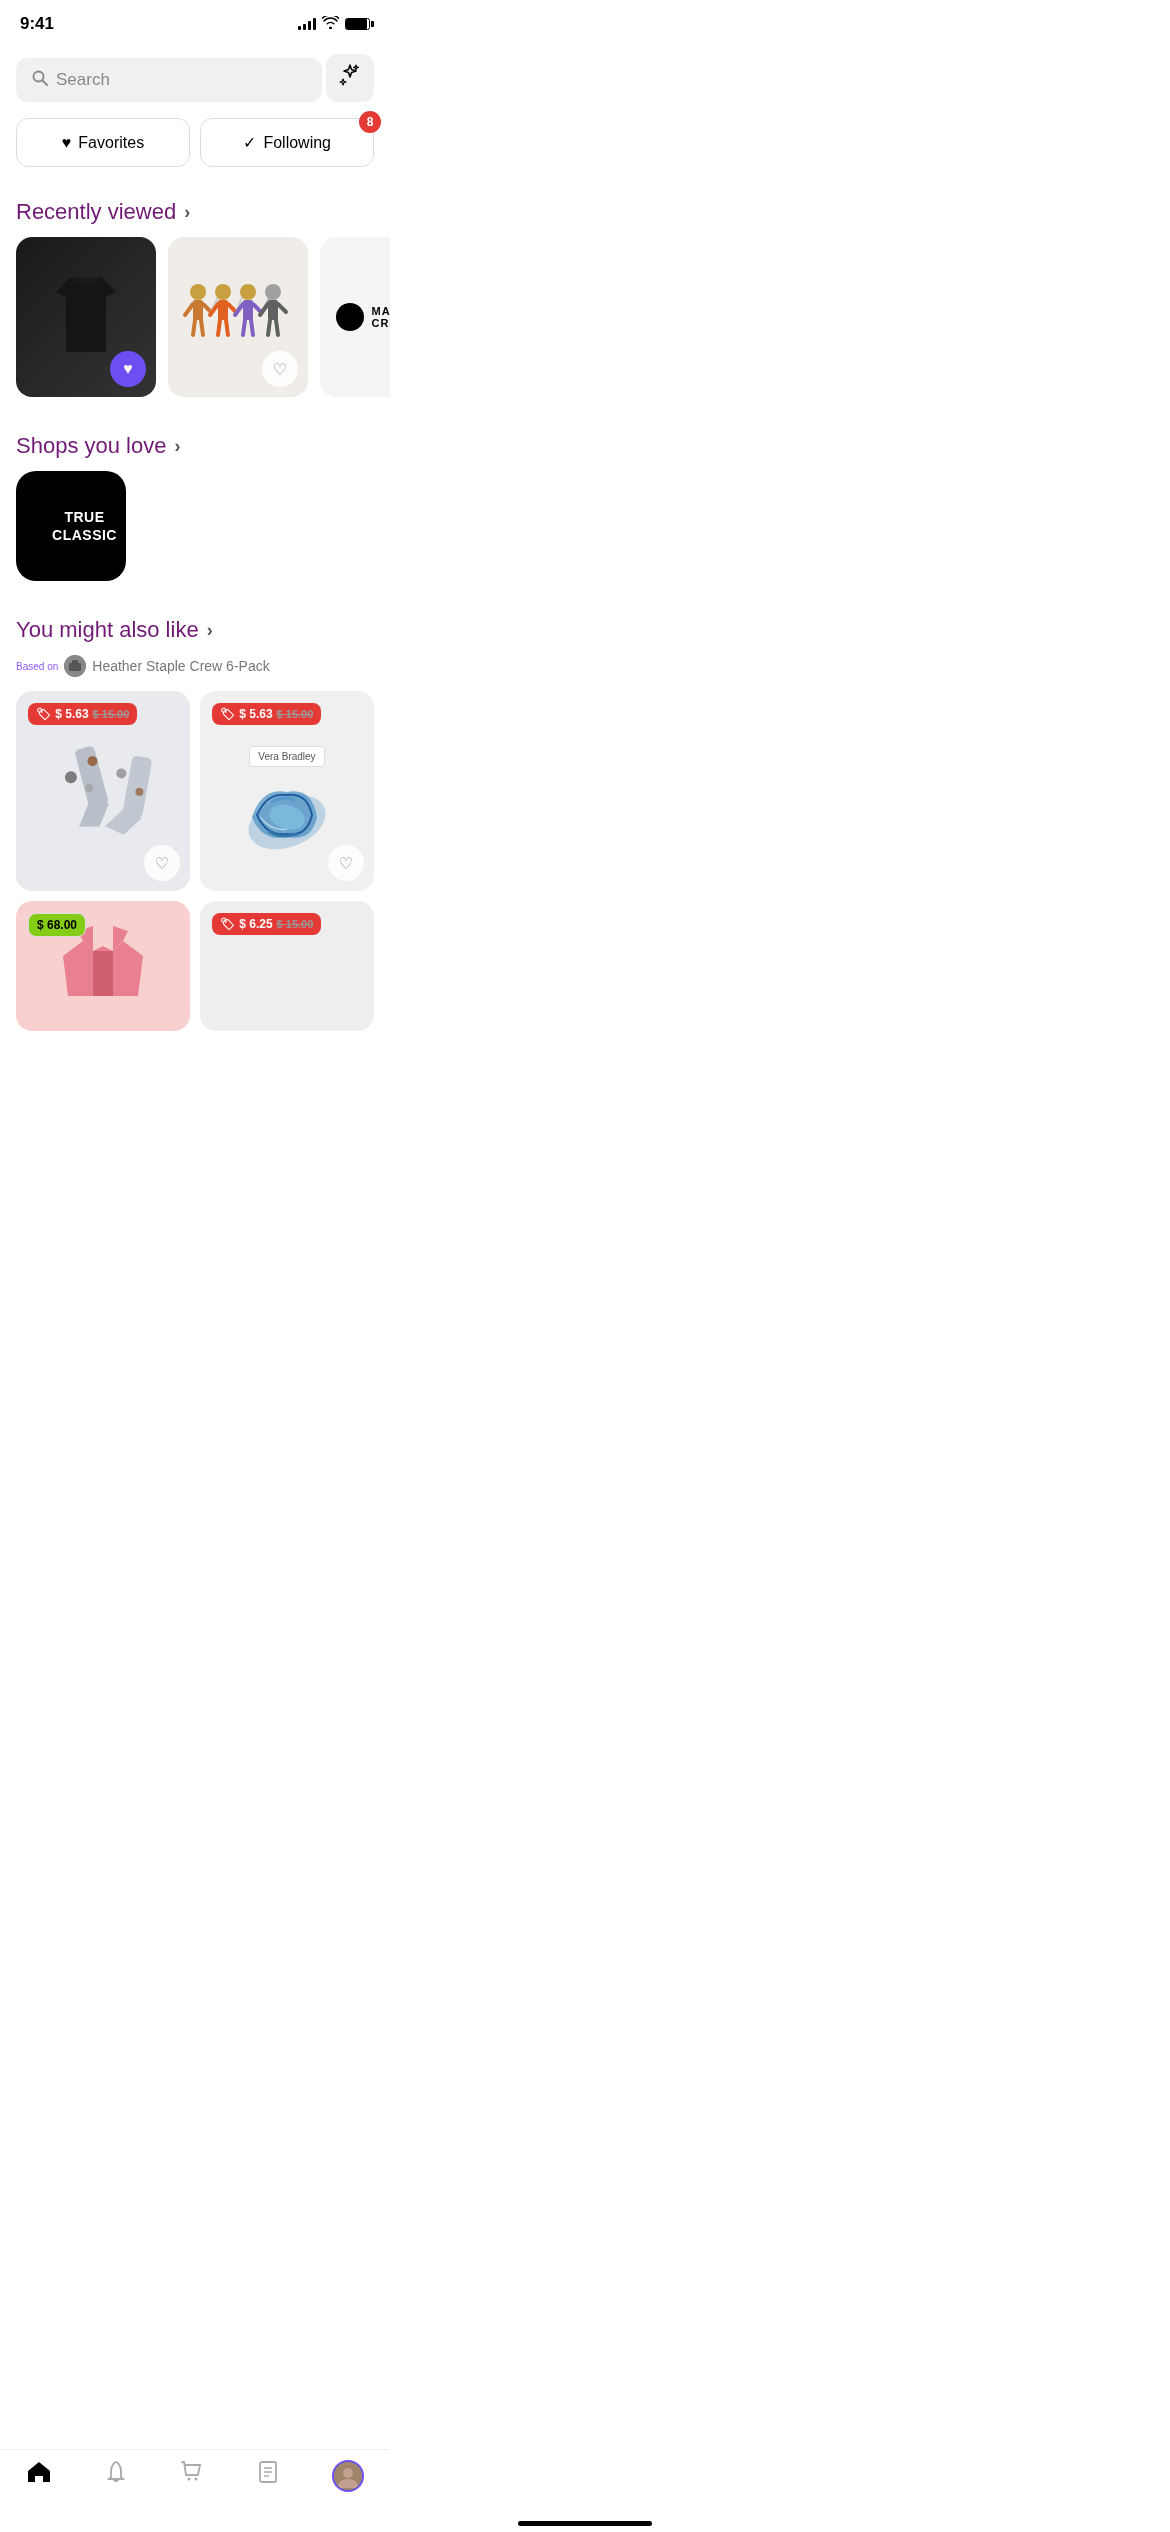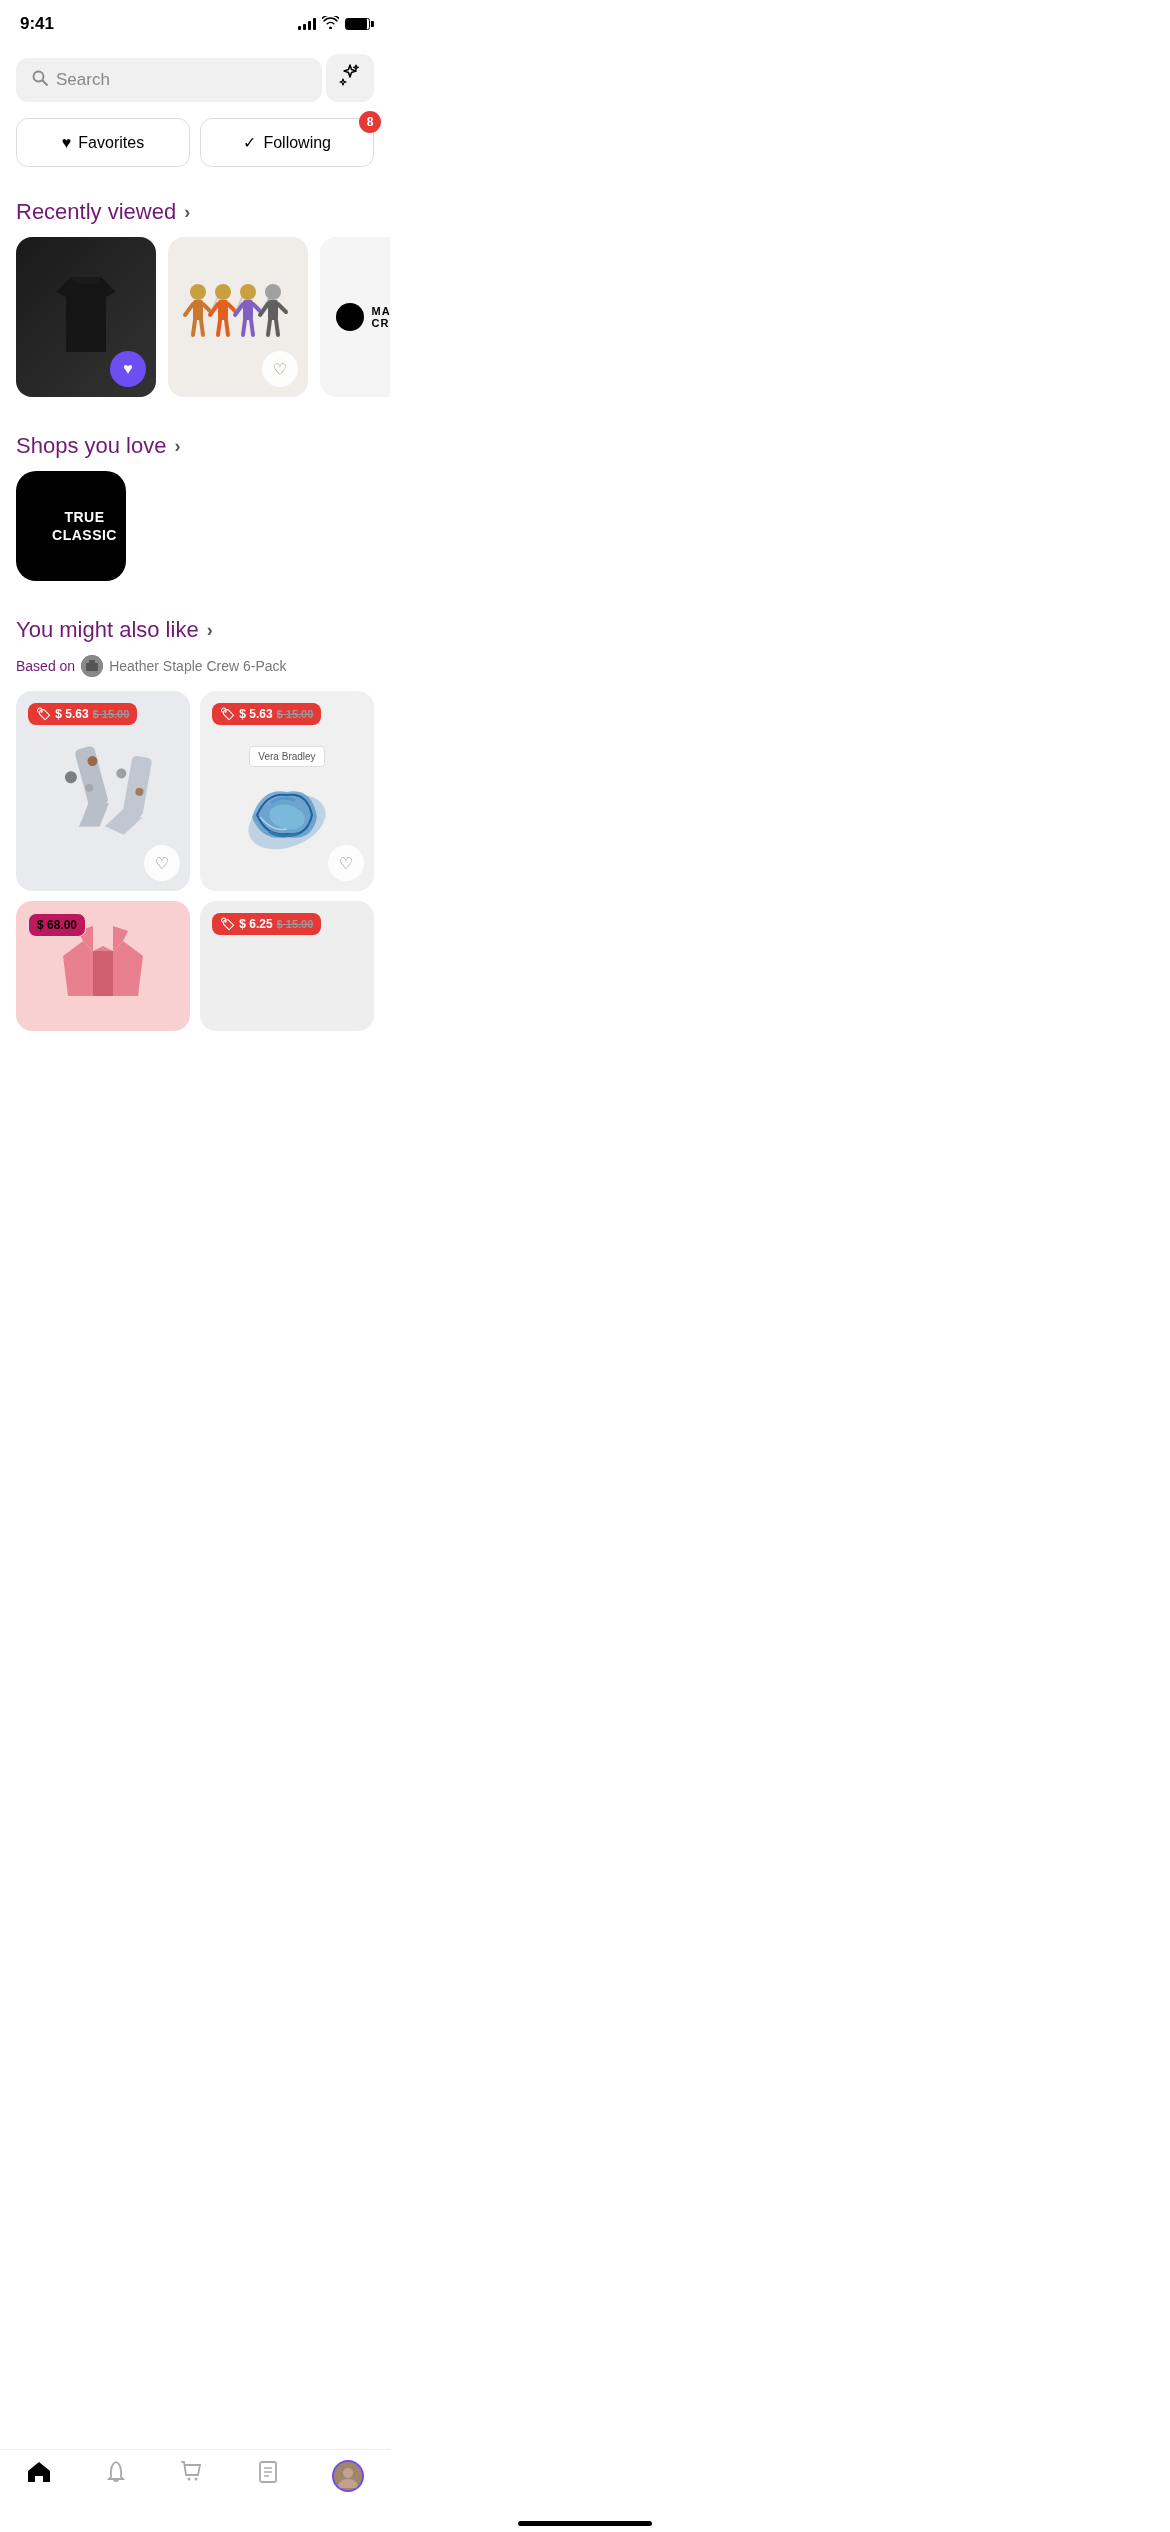--- a/index.html
+++ b/index.html
@@ -291,22 +291,22 @@
     .ymal-section {
       padding: 0 0 100px;
     }
     .ymal-based-on {
       display: flex;
       align-items: center;
       gap: 6px;
       padding: 0 16px 14px;
     }
     .ymal-based-text {
-      font-size: 14px;
-      color: #701a75;
+      font-size: 10px;
+      color: #8b5cf6;
     }
     .ymal-thumb {
       width: 22px;
       height: 22px;
       border-radius: 50%;
       background: #888;
       overflow: hidden;
       display: flex;
       align-items: center;
       justify-content: center;
@@ -345,21 +345,21 @@
       color: #fff;
       border-radius: 8px;
       padding: 4px 8px;
       font-size: 12px;
       font-weight: 600;
       display: flex;
       align-items: center;
       gap: 4px;
     }
     .price-tag.plain {
-      background: #be185d;
+      background: #84cc16;
       color: #000;
       border: 1px solid #ddd;
     }
     .price-orig {
       text-decoration: line-through;
       color: #999;
       font-size: 11px;
     }
     .tag-icon {
       font-size: 12px;

